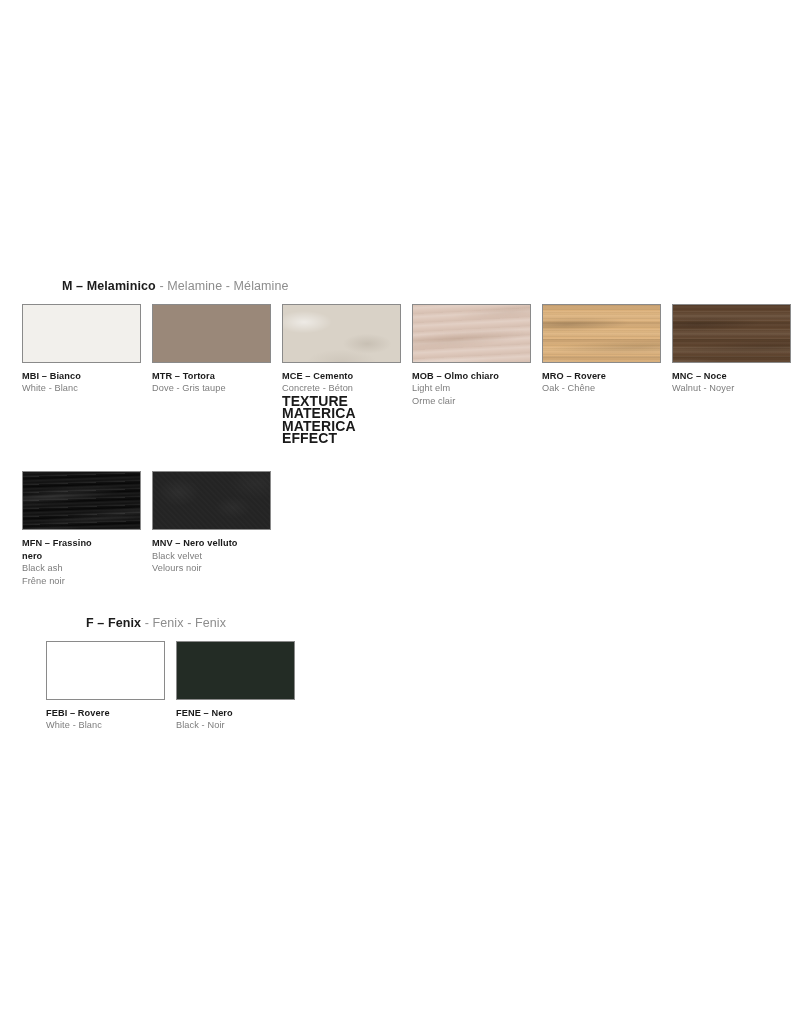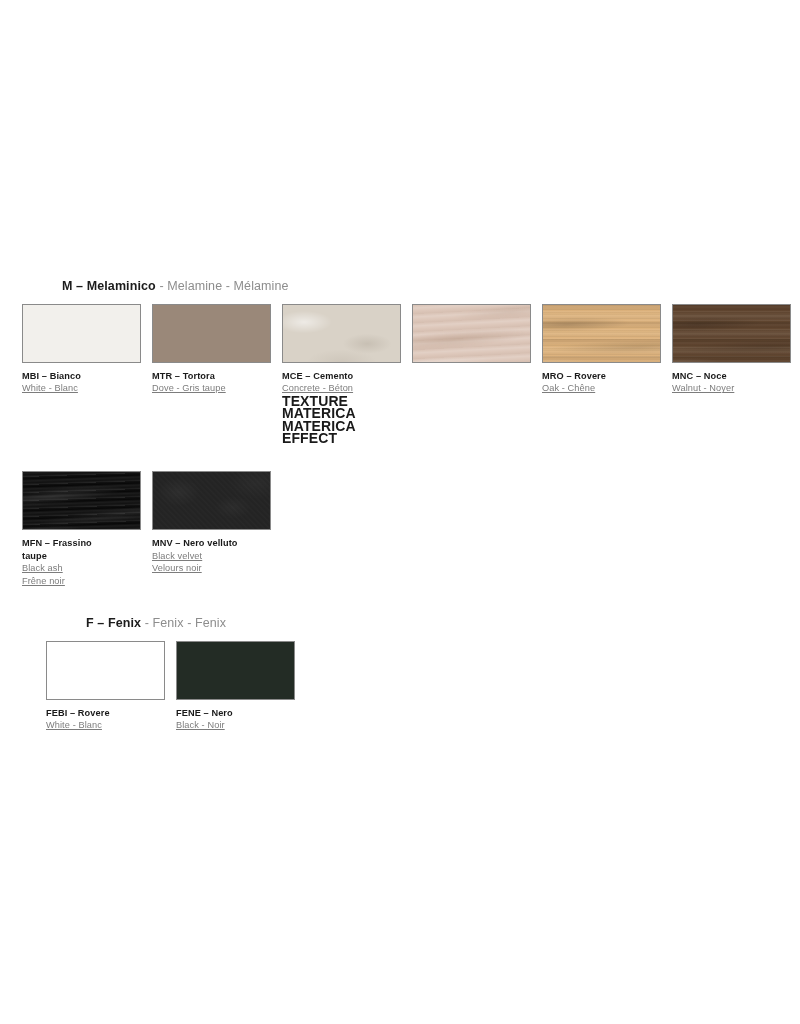--- a/index.html
+++ b/index.html
@@ -78,21 +78,20 @@
     line-height: 12.4px;
     font-weight: bold;
     color: #1a1a1a;
     letter-spacing: .1px;
   }
   .label-tr {
     font-size: 9.2px;
     line-height: 12.4px;
     color: #7c7c7c;
     letter-spacing: .1px;
-    text-decoration: underline;
   }
   .label-note {
     font-size: 14px;
     line-height: 12.4px;
     font-weight: bold;
     color: #1a1a1a;
     letter-spacing: .1px;
   }
 
   
@@ -243,20 +242,25 @@
           <div class="label-tr">Concrete - Béton</div>
           <div class="label-note">TEXTURE MATERICA</div>
           <div class="label-note">MATERICA EFFECT</div>
         </div>
       </div>
 
       <div class="swatch-cell">
         <div class="swatch-chip" style="background-color:#ddc7ba">
           <span class="tex tex-elm"></span>
         </div>
+        <div class="swatch-labels">
+          <div class="label-code">MOB – Olmo chiaro</div>
+          <div class="label-tr">Light elm</div>
+          <div class="label-tr">Orme clair</div>
+        </div>
       </div>
 
       <div class="swatch-cell">
         <div class="swatch-chip" style="background-color:#ddb27c">
           <span class="tex tex-wood"></span>
         </div>
         <div class="swatch-labels">
           <div class="label-code">MRO – Rovere</div>
           <div class="label-tr">Oak - Chêne</div>
         </div>
@@ -275,21 +279,21 @@
     </div>
 
     <div class="swatch-row" style="margin-top:27px">
 
       <div class="swatch-cell">
         <div class="swatch-chip" style="background-color:#121212">
           <span class="tex tex-ash"></span>
         </div>
         <div class="swatch-labels">
           <div class="label-code">MFN – Frassino</div>
-          <div class="label-code">taupe</div>
+          <div class="label-code">nero</div>
           <div class="label-tr">Black ash</div>
           <div class="label-tr">Frêne noir</div>
         </div>
       </div>
 
       <div class="swatch-cell">
         <div class="swatch-chip" style="background-color:#232323">
           <span class="tex tex-velvet"></span>
         </div>
         <div class="swatch-labels">

